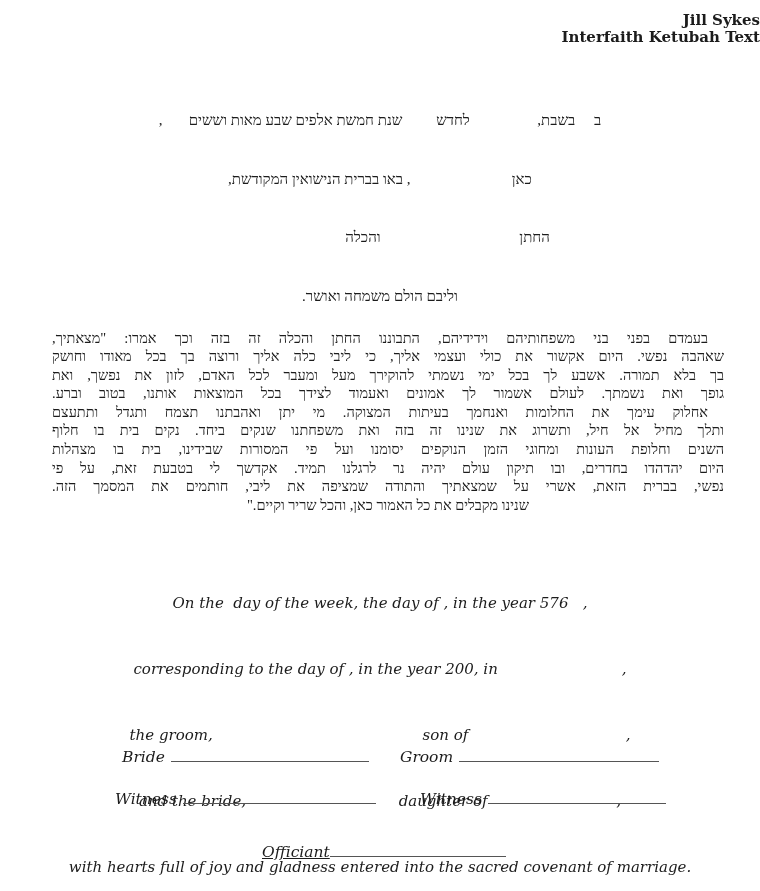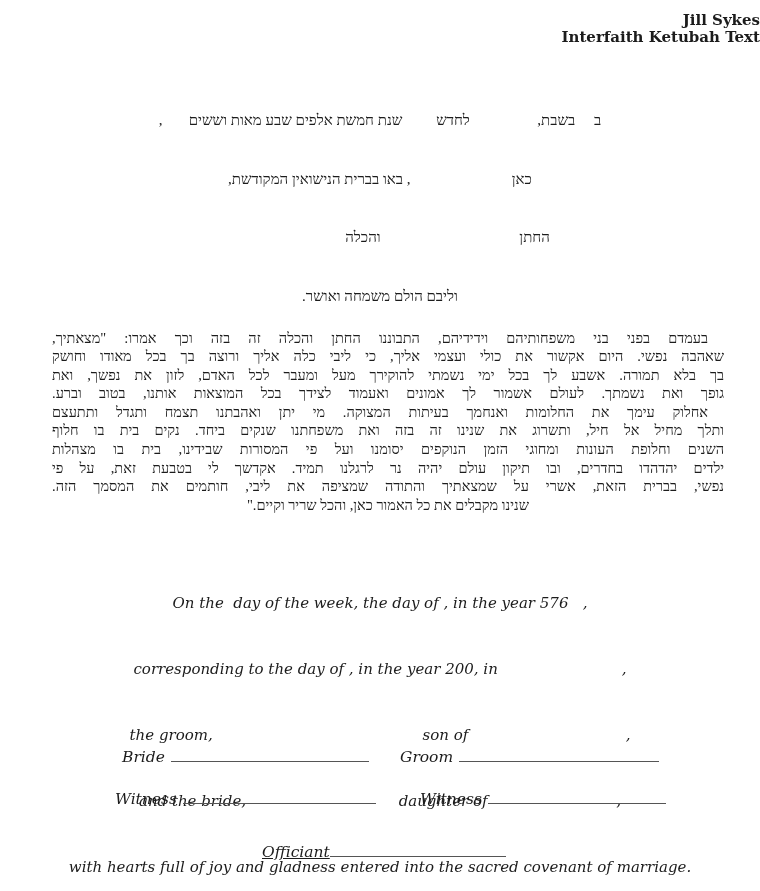--- a/index.html
+++ b/index.html
@@ -47,21 +47,21 @@
 </div>
 
 <div class="heb heb-para">
   <div class="heb-line heb-indent">בעמדם בפני בני משפחותיהם וידידיהם, התבוננו החתן והכלה זה בזה וכך אמרו: "מצאתיך,</div>
   <div class="heb-line">שאהבה נפשי. היום אקשור את כולי ועצמי אליך, כי ליבי כלה אליך ורוצה בך בכל מאודו וחושק</div>
   <div class="heb-line">בך בלא תמורה. אשבע לך בכל ימי נשמתי להוקירך מעל ומעבר לכל האדם, לזון את נפשך, ואת</div>
   <div class="heb-line">גופך ואת נשמתך. לעולם אשמור לך אמונים ואעמוד לצידך בכל המוצאות אותנו, בטוב וברע.</div>
   <div class="heb-line heb-indent">אחלוק עימך את החלומות ואנחמך בעיתות המצוקה. מי יתן ואהבתנו תצמח ותגדל ותתעצם</div>
   <div class="heb-line">ותלך מחיל אל חיל, ותשרוג את שנינו זה בזה ואת משפחתנו שנקים ביחד. נקים בית בו חלוף</div>
   <div class="heb-line">השנים וחלופת העונות ומחוגי הזמן הנוקפים יסומנו ועל פי המסורות שבידינו, בית בו מצהלות</div>
-  <div class="heb-line">ילדים יהדהדו בחדרים, ובו תיקון עולם יהיה נר לרגלנו תמיד. אקדשך לי בטבעת זאת, על פי</div>
+  <div class="heb-line">היום יהדהדו בחדרים, ובו תיקון עולם יהיה נר לרגלנו תמיד. אקדשך לי בטבעת זאת, על פי</div>
   <div class="heb-line">נפשי, בברית הזאת, אשרי על שמצאתיך והתודה שמציפה את ליבי, חותמים את המסמך הזה.</div>
   <div class="heb-closing">שנינו מקבלים את כל האמור כאן, והכל שריר וקיים."</div>
 </div>
 
 <div class="eng-intro">
   <div>On the  day of the week, the day of , in the year 576   ,</div>
   <div>corresponding to the day of , in the year 200, in                          ,</div>
   <div>the groom,                                            son of                                 ,</div>
   <div>and the bride,                                daughter of                           ,</div>
   <div>with hearts full of joy and gladness entered into the sacred covenant of marriage.</div>

